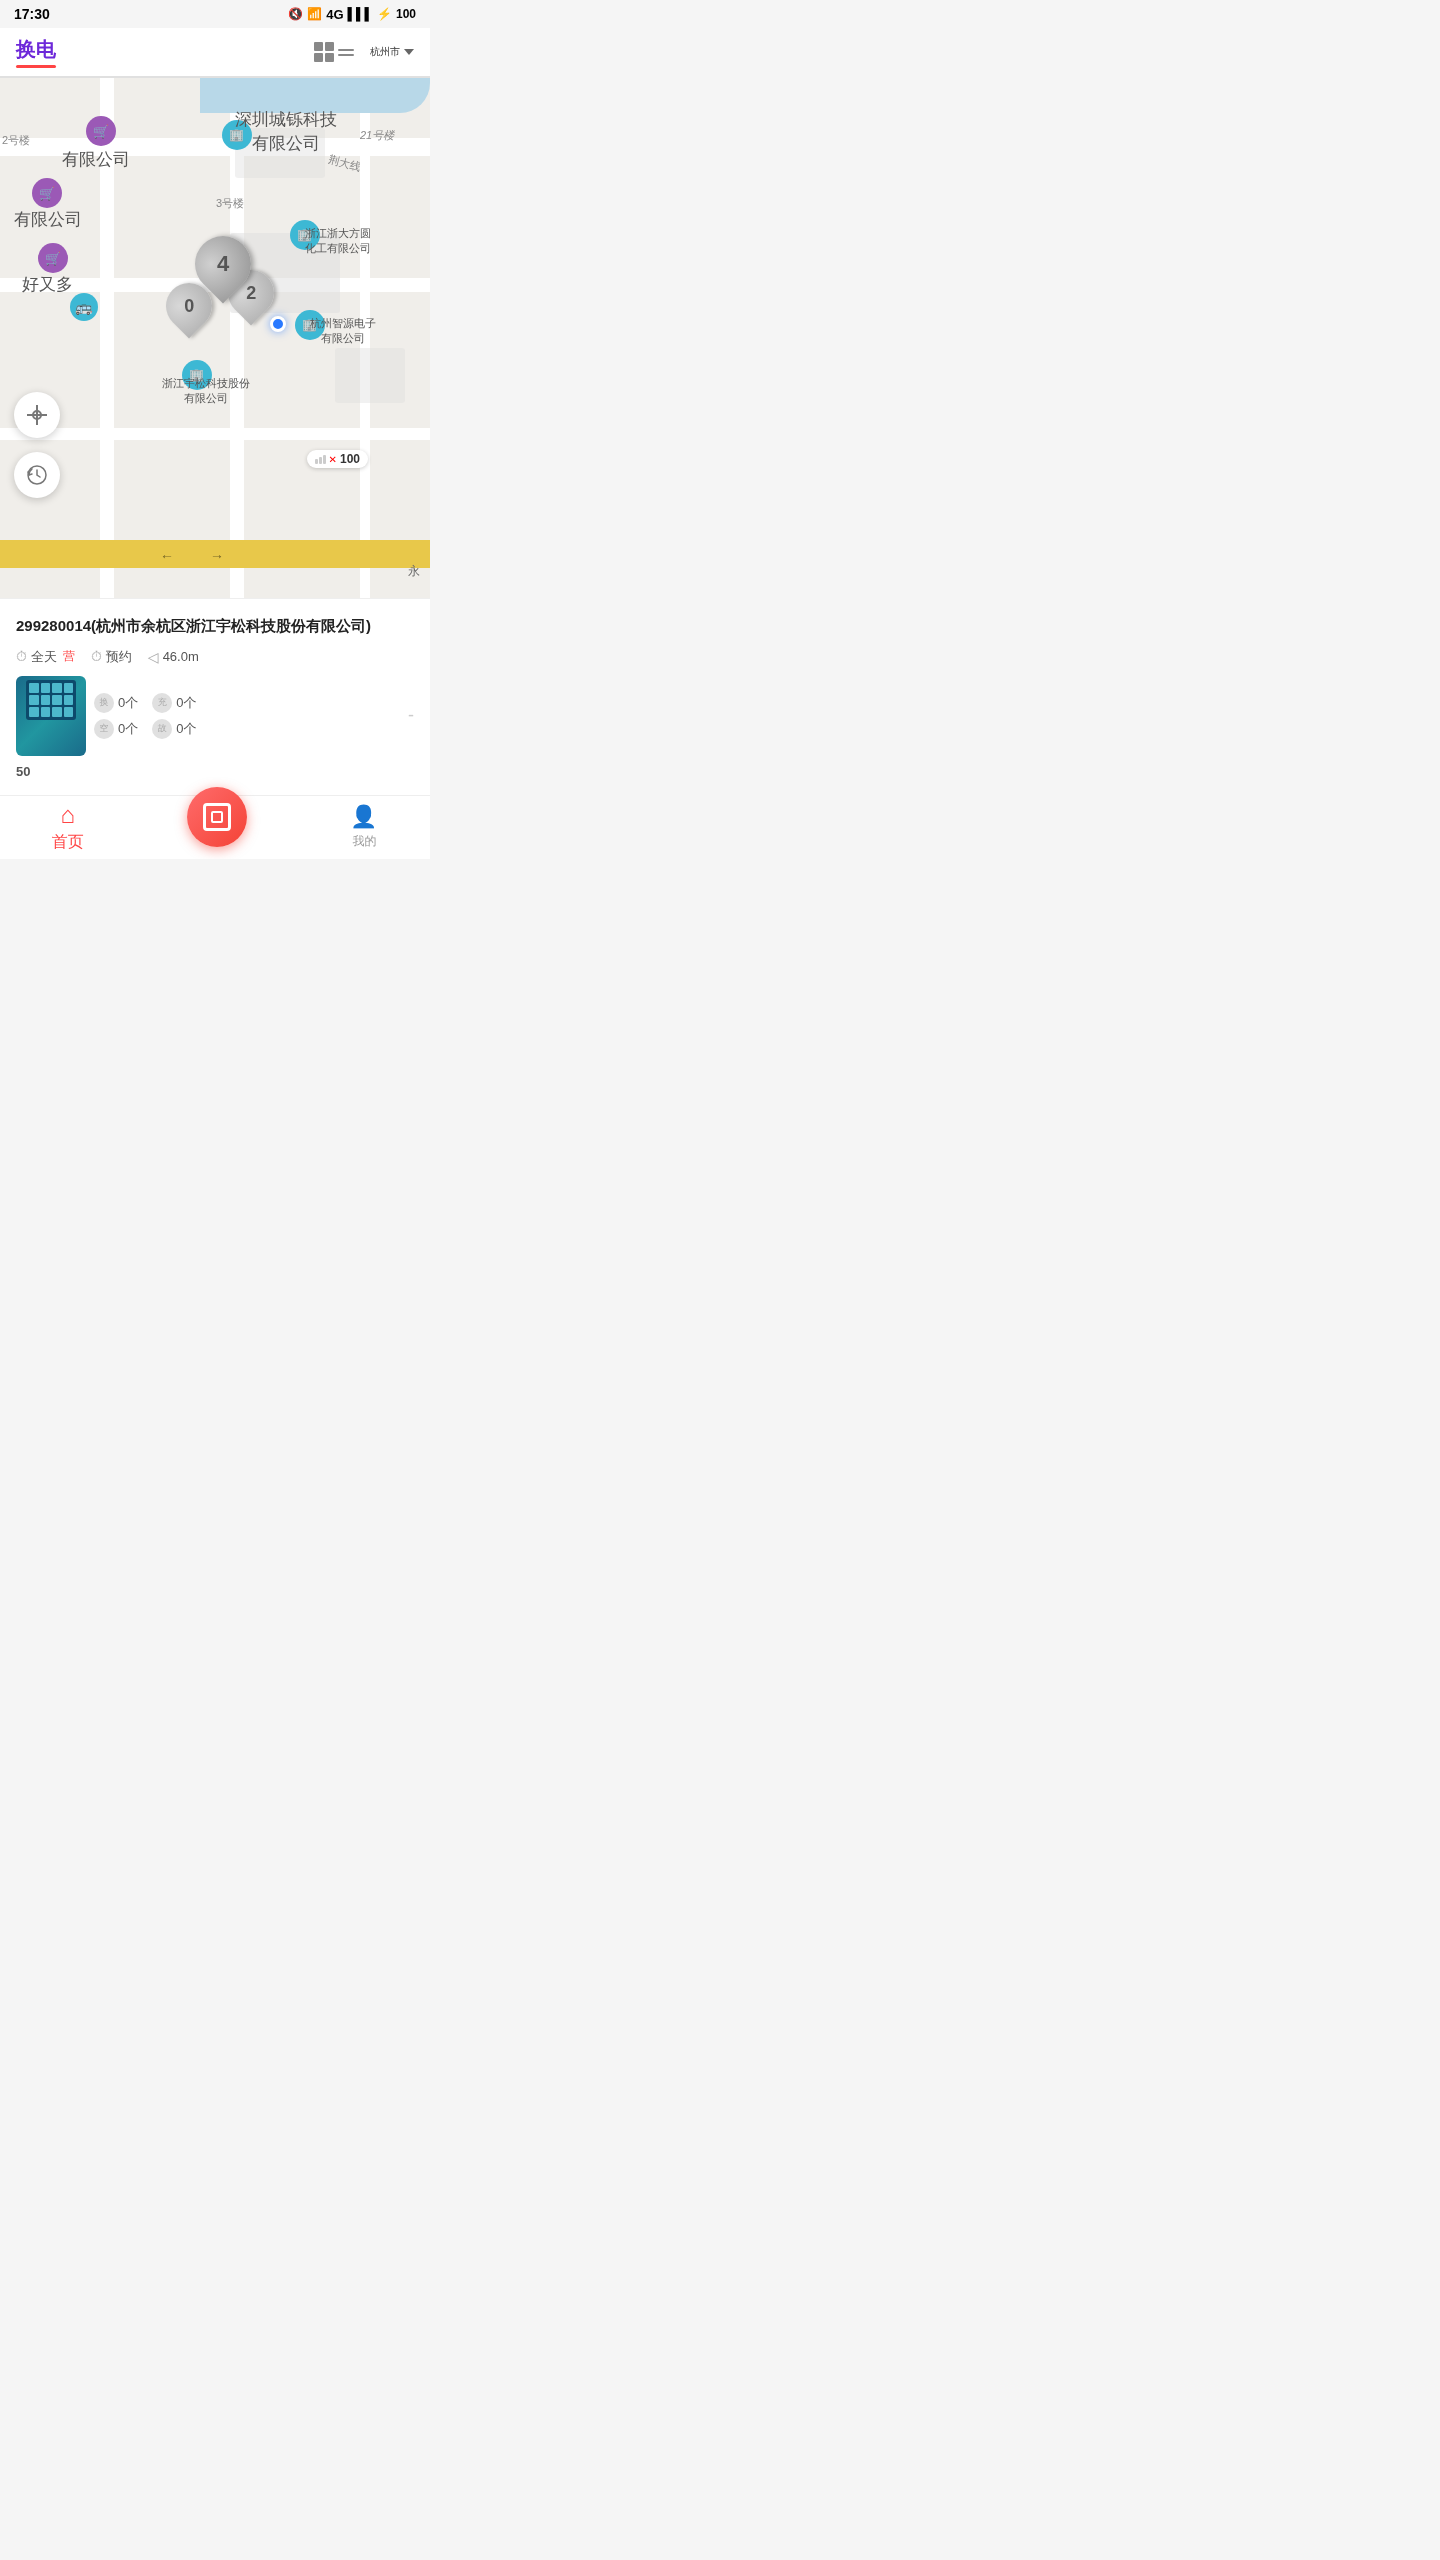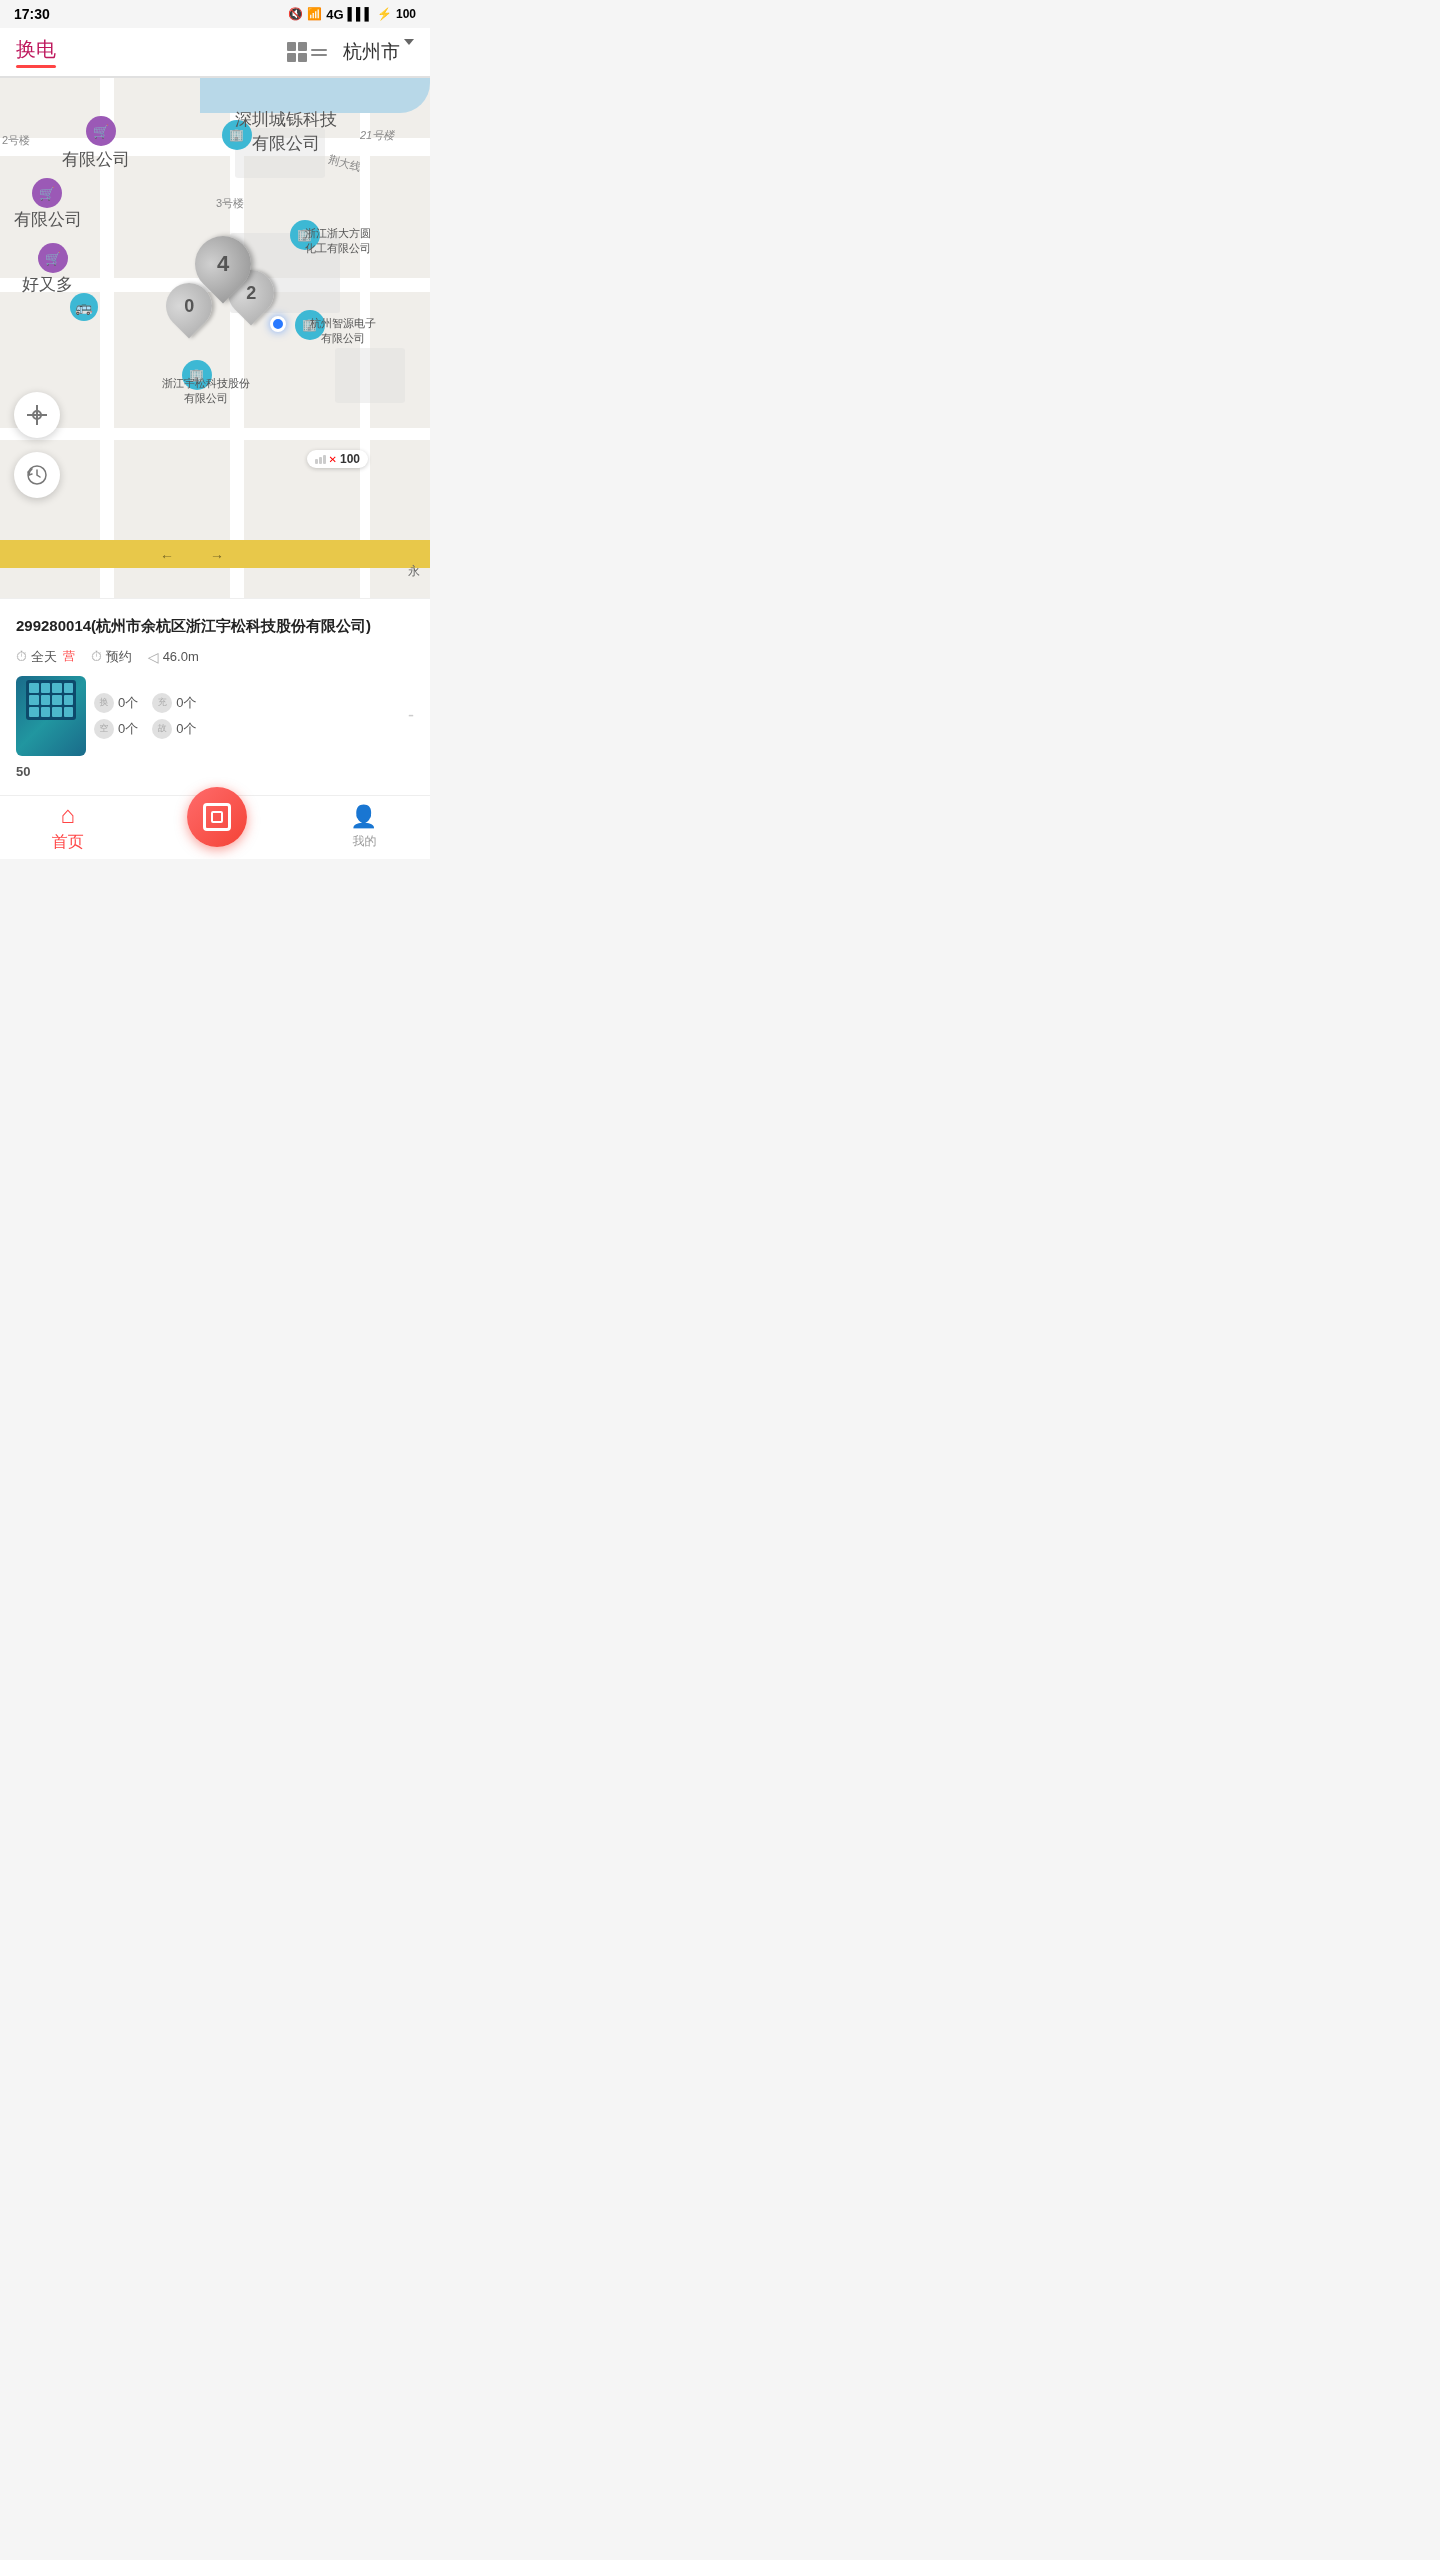--- a/index.html
+++ b/index.html
@@ -32,39 +32,40 @@
       height: 50px;
       display: flex;
       align-items: center;
       justify-content: space-between;
       padding: 0 16px;
       border-bottom: 2px solid #e0e0e0;
     }
     .nav-title-wrap { display: flex; flex-direction: column; align-items: flex-start; }
     .nav-title {
       font-size: 20px;
-      font-weight: 400;
-      color: #be185d;
+      font-weight: 700;
+      color: #6d28d9;
     }
     .nav-title-underline {
       width: 100%;
       height: 3px;
       background: #f44;
       border-radius: 2px;
       margin-top: 2px;
     }
     .nav-right {
       display: flex;
       align-items: center;
       gap: 16px;
     }
     .city-selector {
       display: flex;
+      align-items: center;
       gap: 4px;
-      font-size: 19px;
+      font-size: 10px;
       color: #333;
       cursor: pointer;
     }
     .chevron-down {
       width: 0; height: 0;
       border-left: 5px solid transparent;
       border-right: 5px solid transparent;
       border-top: 6px solid #666;
       display: inline-block;
     }

